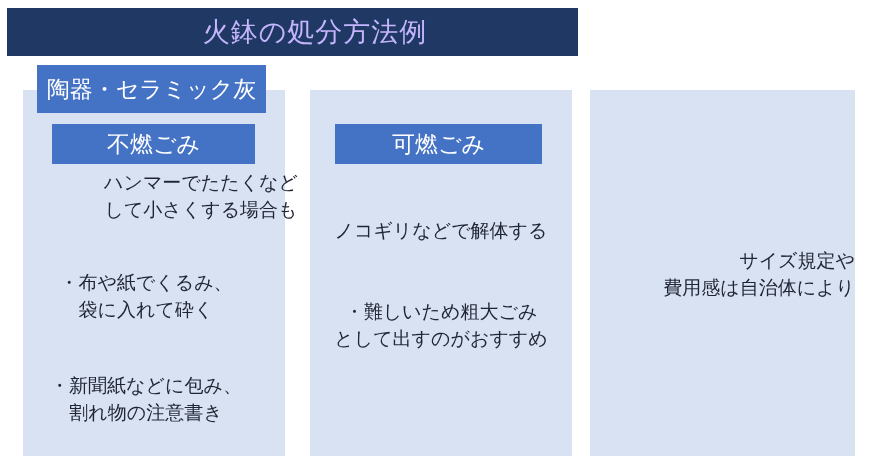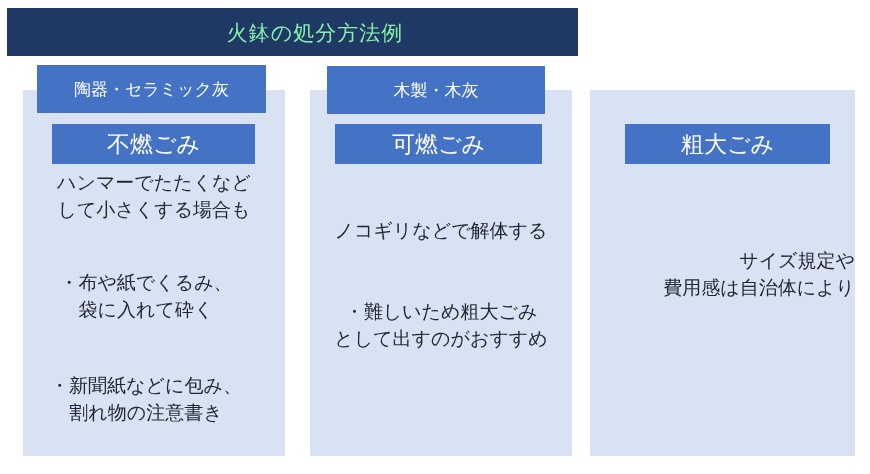--- a/index.html
+++ b/index.html
@@ -26,22 +26,22 @@
     top: 8px;
     width: 571px;
     height: 48px;
     background: #1f3864;
     display: flex;
     align-items: center;
     justify-content: center;
     gap: 18px;
   }
   .title-main {
-    color: #86efac;
-    font-size: 21px;
+    color: #c4b5fd;
+    font-size: 27px;
     letter-spacing: 1px;
     line-height: 1;
     white-space: nowrap;
     margin-left: 45px;
   }
   .title-note {
     color: #f2f2f2;
     font-size: 16px;
     line-height: 1;
     white-space: nowrap;
@@ -62,39 +62,39 @@
     position: absolute;
     background: #4472c4;
     color: #ffffff;
     display: flex;
     align-items: center;
     justify-content: center;
     text-align: center;
     line-height: 1;
     white-space: nowrap;
   }
-  .badge-cat  { height: 48px; font-size: 17px; top: 65px; }
+  .badge-cat  { height: 48px; font-size: 23px; top: 65px; }
   .badge-type { height: 40px; font-size: 23px; top: 124px; }
 
   .cat-1  { left: 37px;  width: 229px; }
   .type-1 { left: 52px;  width: 203px; }
   .cat-2  { left: 327px; width: 218px; top: 66px; }
   .type-2 { left: 335px; width: 207px; }
   .type-3 { left: 625px; width: 205px; }
 
   
   .body-text {
     position: absolute;
     color: #1f2533;
     font-size: 19px;
     line-height: 1.42;
     text-align: center;
     white-space: pre-line;
   }
-  .intro-1  { left: 23px;  top: 170px; width: 262px; }
+  .intro-1  { left: 23px;  top: 170px; width: 262px; padding-left: 47px; }
   .bullets-1{ left: 15px;  top: 243px; width: 262px; }
   .intro-2  { left: 310px; top: 218px; width: 262px; }
   .bullets-2{ left: 310px; top: 272px; width: 262px; }
   .intro-3  { left: 590px; top: 248px; width: 265px; text-align: right; }
 
   .bullet-item { margin-bottom: 22px; }
   .bullet-item:last-child { margin-bottom: 0; }
 </style>
 </head>
 <body>
@@ -111,26 +111,24 @@
   <div class="body-text intro-1">ハンマーでたたくなど
 して小さくする場合も</div>
   <div class="body-text bullets-1">
     <div class="bullet-item">・布や紙でくるみ、
 袋に入れて砕く</div>
     <div class="bullet-item">・新聞紙などに包み、
 割れ物の注意書き</div>
   </div>
 
   <div class="panel panel-2"></div>
-  <div class="badge badge-cat cat-2">木製・木灰</div>
   <div class="badge badge-type type-2">可燃ごみ</div>
   <div class="body-text intro-2">ノコギリなどで解体する</div>
   <div class="body-text bullets-2">
     <div class="bullet-item">・難しいため粗大ごみ
 として出すのがおすすめ</div>
   </div>
 
   <div class="panel panel-3"></div>
-  <div class="badge badge-type type-3">粗大ごみ</div>
   <div class="body-text intro-3">サイズ規定や
 費用感は自治体により</div>
 
 </div>
 
 </body></html>

